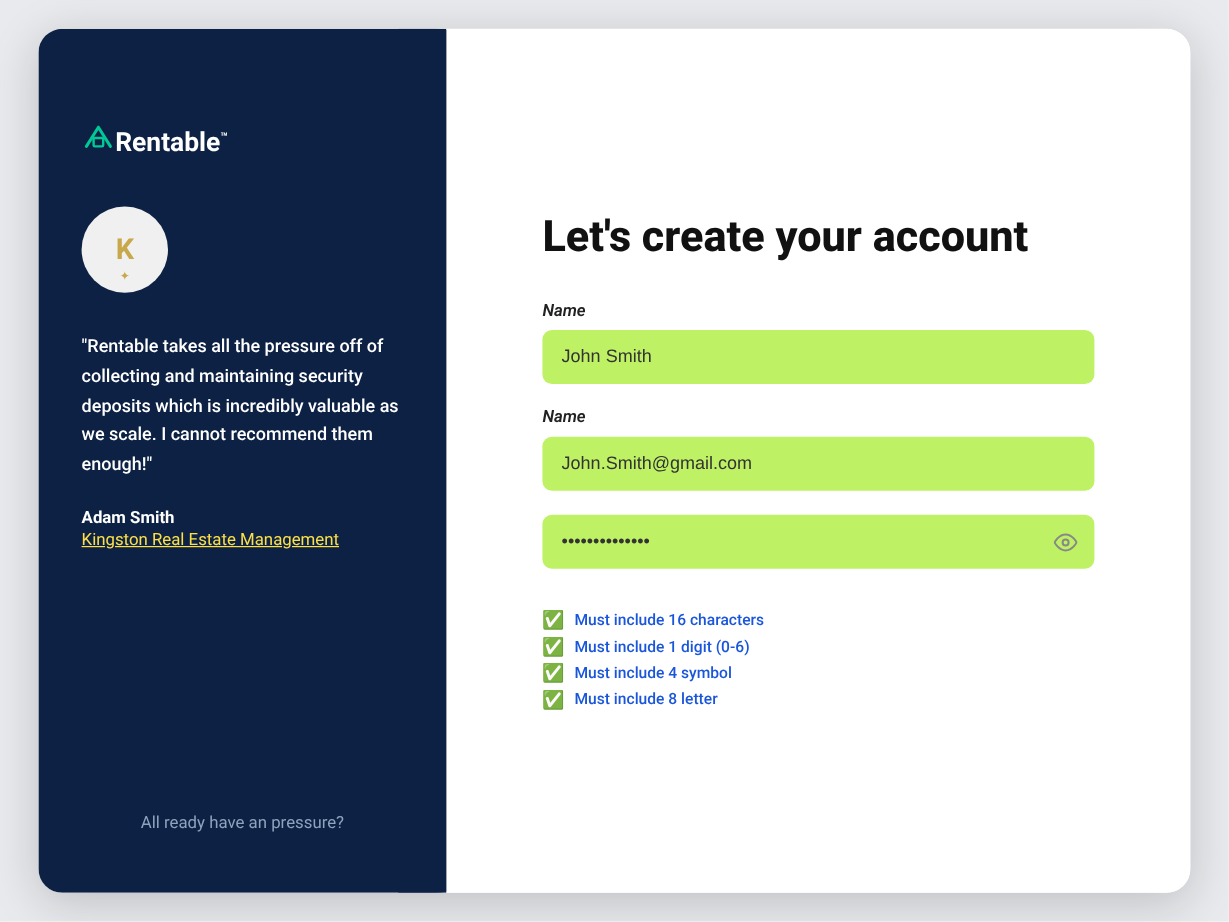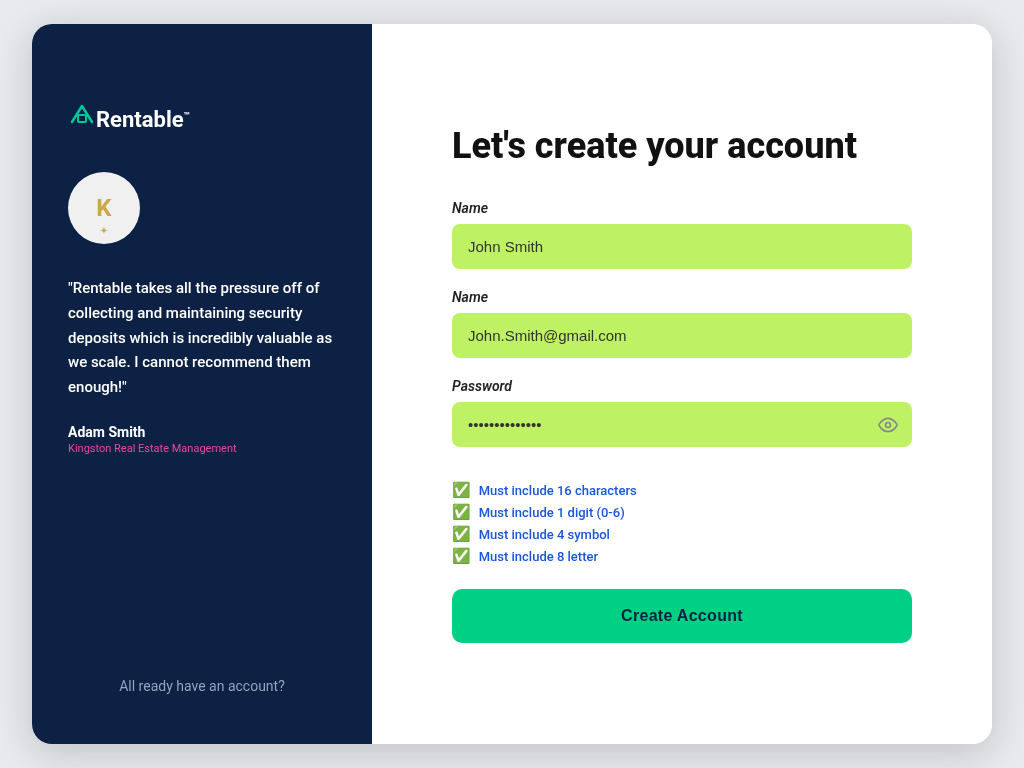--- a/index.html
+++ b/index.html
@@ -103,22 +103,23 @@
     }
 
     .testimonial-author {
       color: #fff;
       font-size: 14px;
       font-weight: 700;
       margin-bottom: 2px;
     }
 
     .testimonial-company {
-      color: #ec4899;
-      font-size: 11px;
+      color: #fde047;
+      font-size: 14px;
+      text-decoration: underline;
     }
 
     .spacer { flex: 1; }
 
     .already-account {
       color: #8fa3be;
       font-size: 14px;
       text-align: center;
       margin-bottom: 10px;
     }
@@ -264,38 +265,37 @@
       <span class="avatar-icon-small">✦</span>
     </div>
 
     <p class="testimonial-quote">"Rentable takes all the pressure off of collecting and maintaining security deposits which is incredibly valuable as we scale. I cannot recommend them enough!"</p>
 
     <p class="testimonial-author">Adam Smith</p>
     <p class="testimonial-company">Kingston Real Estate Management</p>
 
     <div class="spacer"></div>
 
-    <p class="already-account">All ready have an account?</p>
+    <p class="already-account">All ready have an pressure?</p>
   </div>
 
   <div class="right-panel">
     <h1 class="page-title">Let's create your account</h1>
 
     <div class="form-group">
       <label class="form-label">Name</label>
       <input class="form-input" type="text" value="John Smith" placeholder="John Smith" style="">
     </div>
 
     <div class="form-group">
       <label class="form-label">Name</label>
       <input class="form-input" type="email" value="John.Smith@gmail.com" placeholder="John.Smith@gmail.com" style="">
     </div>
 
     <div class="form-group">
-      <label class="form-label">Password</label>
       <div class="password-wrapper">
         <input class="form-input" type="password" value="password12345!" style="">
         <button class="eye-toggle">
           <svg width="20" height="20" viewBox="0 0 24 24" fill="none" stroke="currentColor" stroke-width="2" stroke-linecap="round" stroke-linejoin="round">
             <path d="M1 12s4-8 11-8 11 8 11 8-4 8-11 8-11-8-11-8z"></path>
             <circle cx="12" cy="12" r="3"></circle>
           </svg>
         </button>
       </div>
     </div>
@@ -312,16 +312,15 @@
         <div class="rule-item">
           <span class="rule-check">✅</span>
           <span>Must include 4 symbol</span>
         </div>
         <div class="rule-item">
           <span class="rule-check">✅</span>
           <span>Must include 8 letter</span>
         </div>
       </div>
 
-    <button class="create-btn">Create Account</button>
   </div>
 
 </div>
 
 </body></html>

